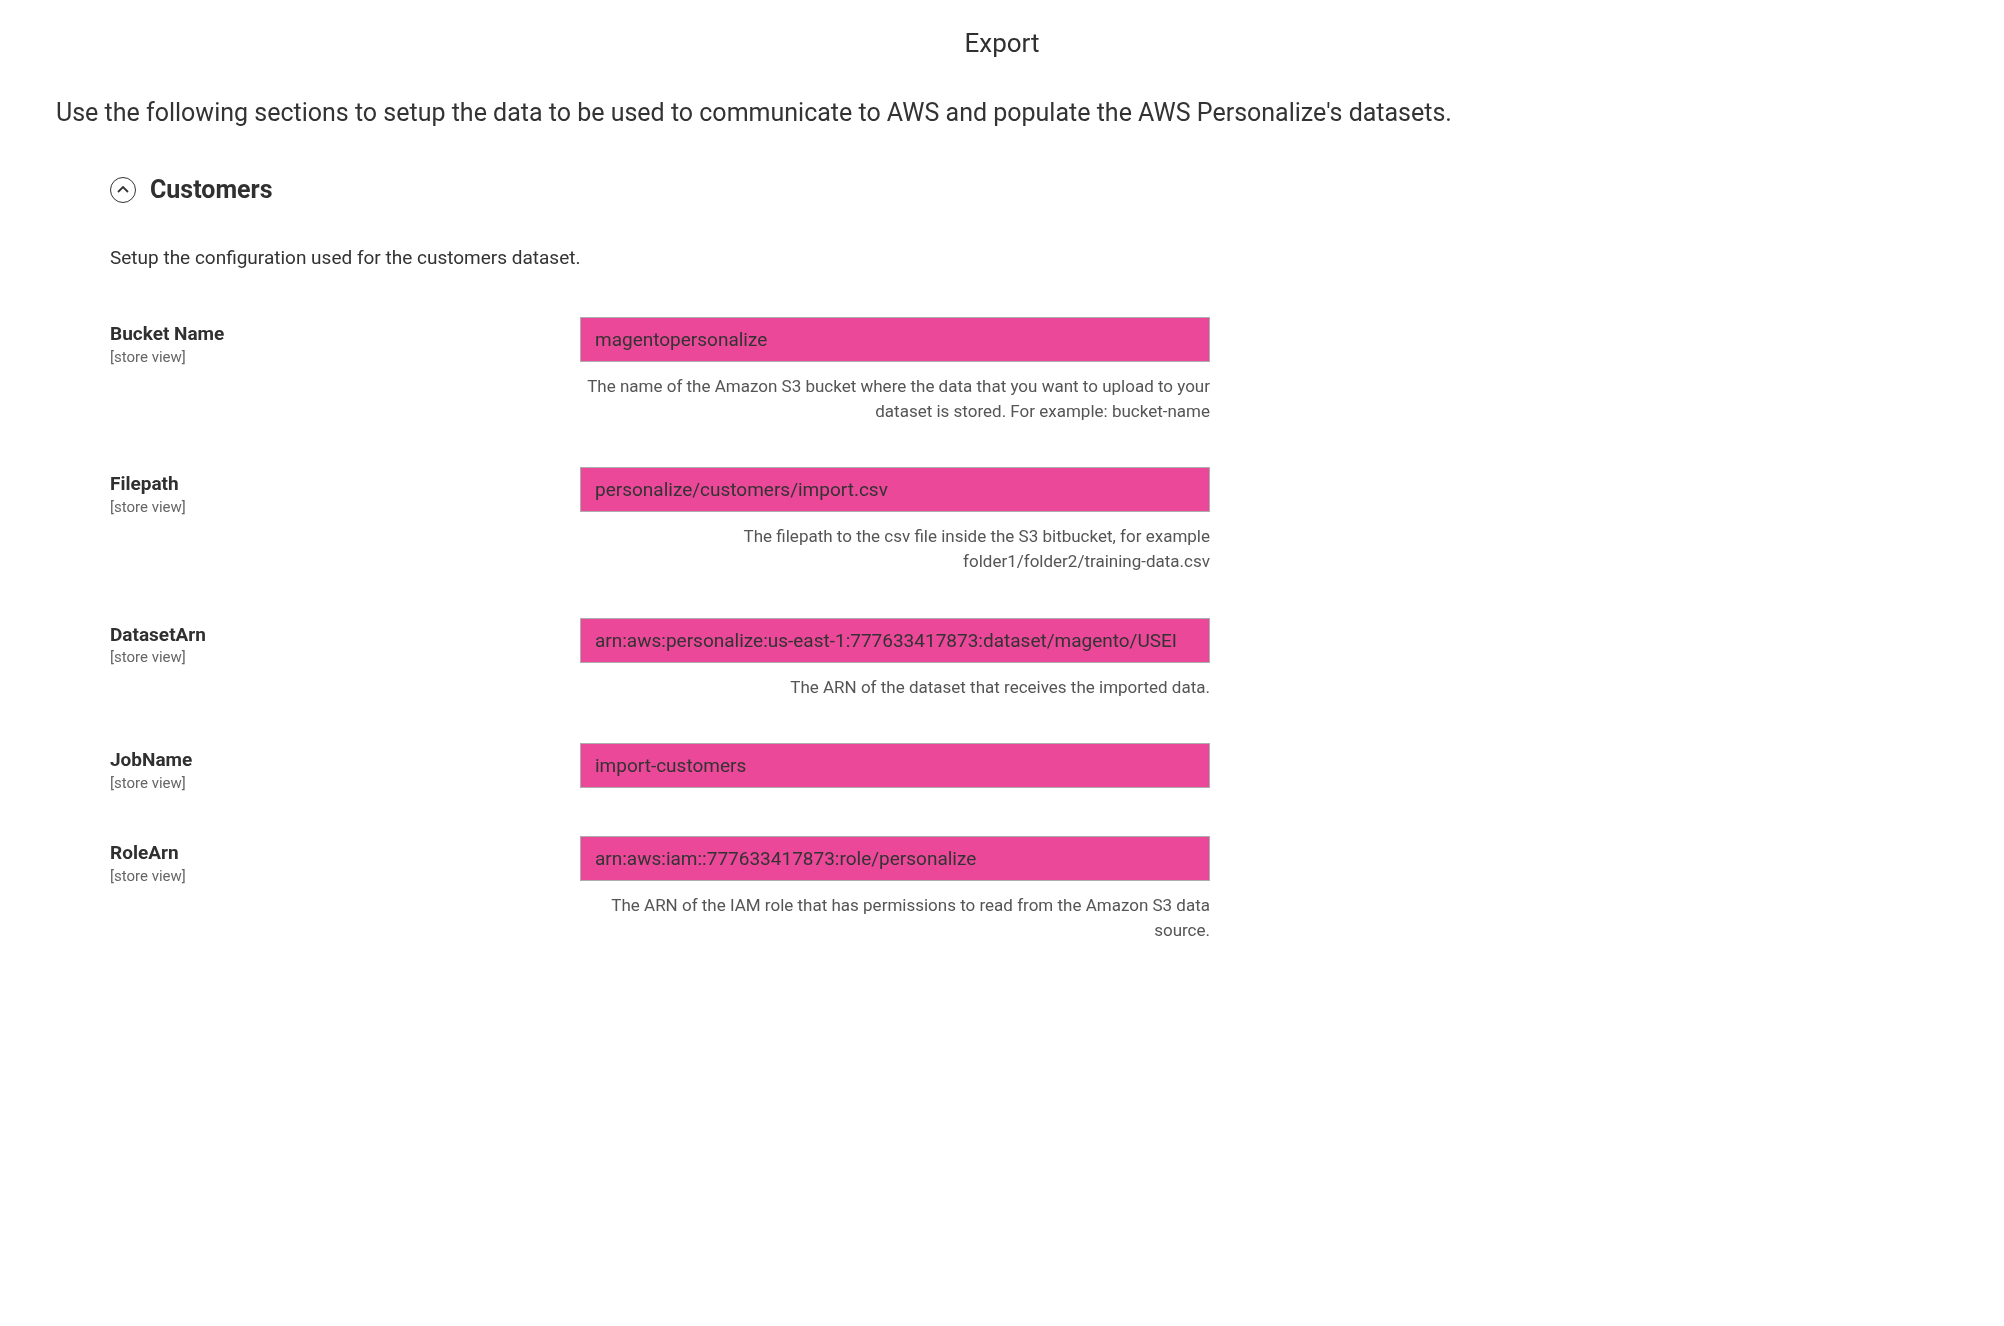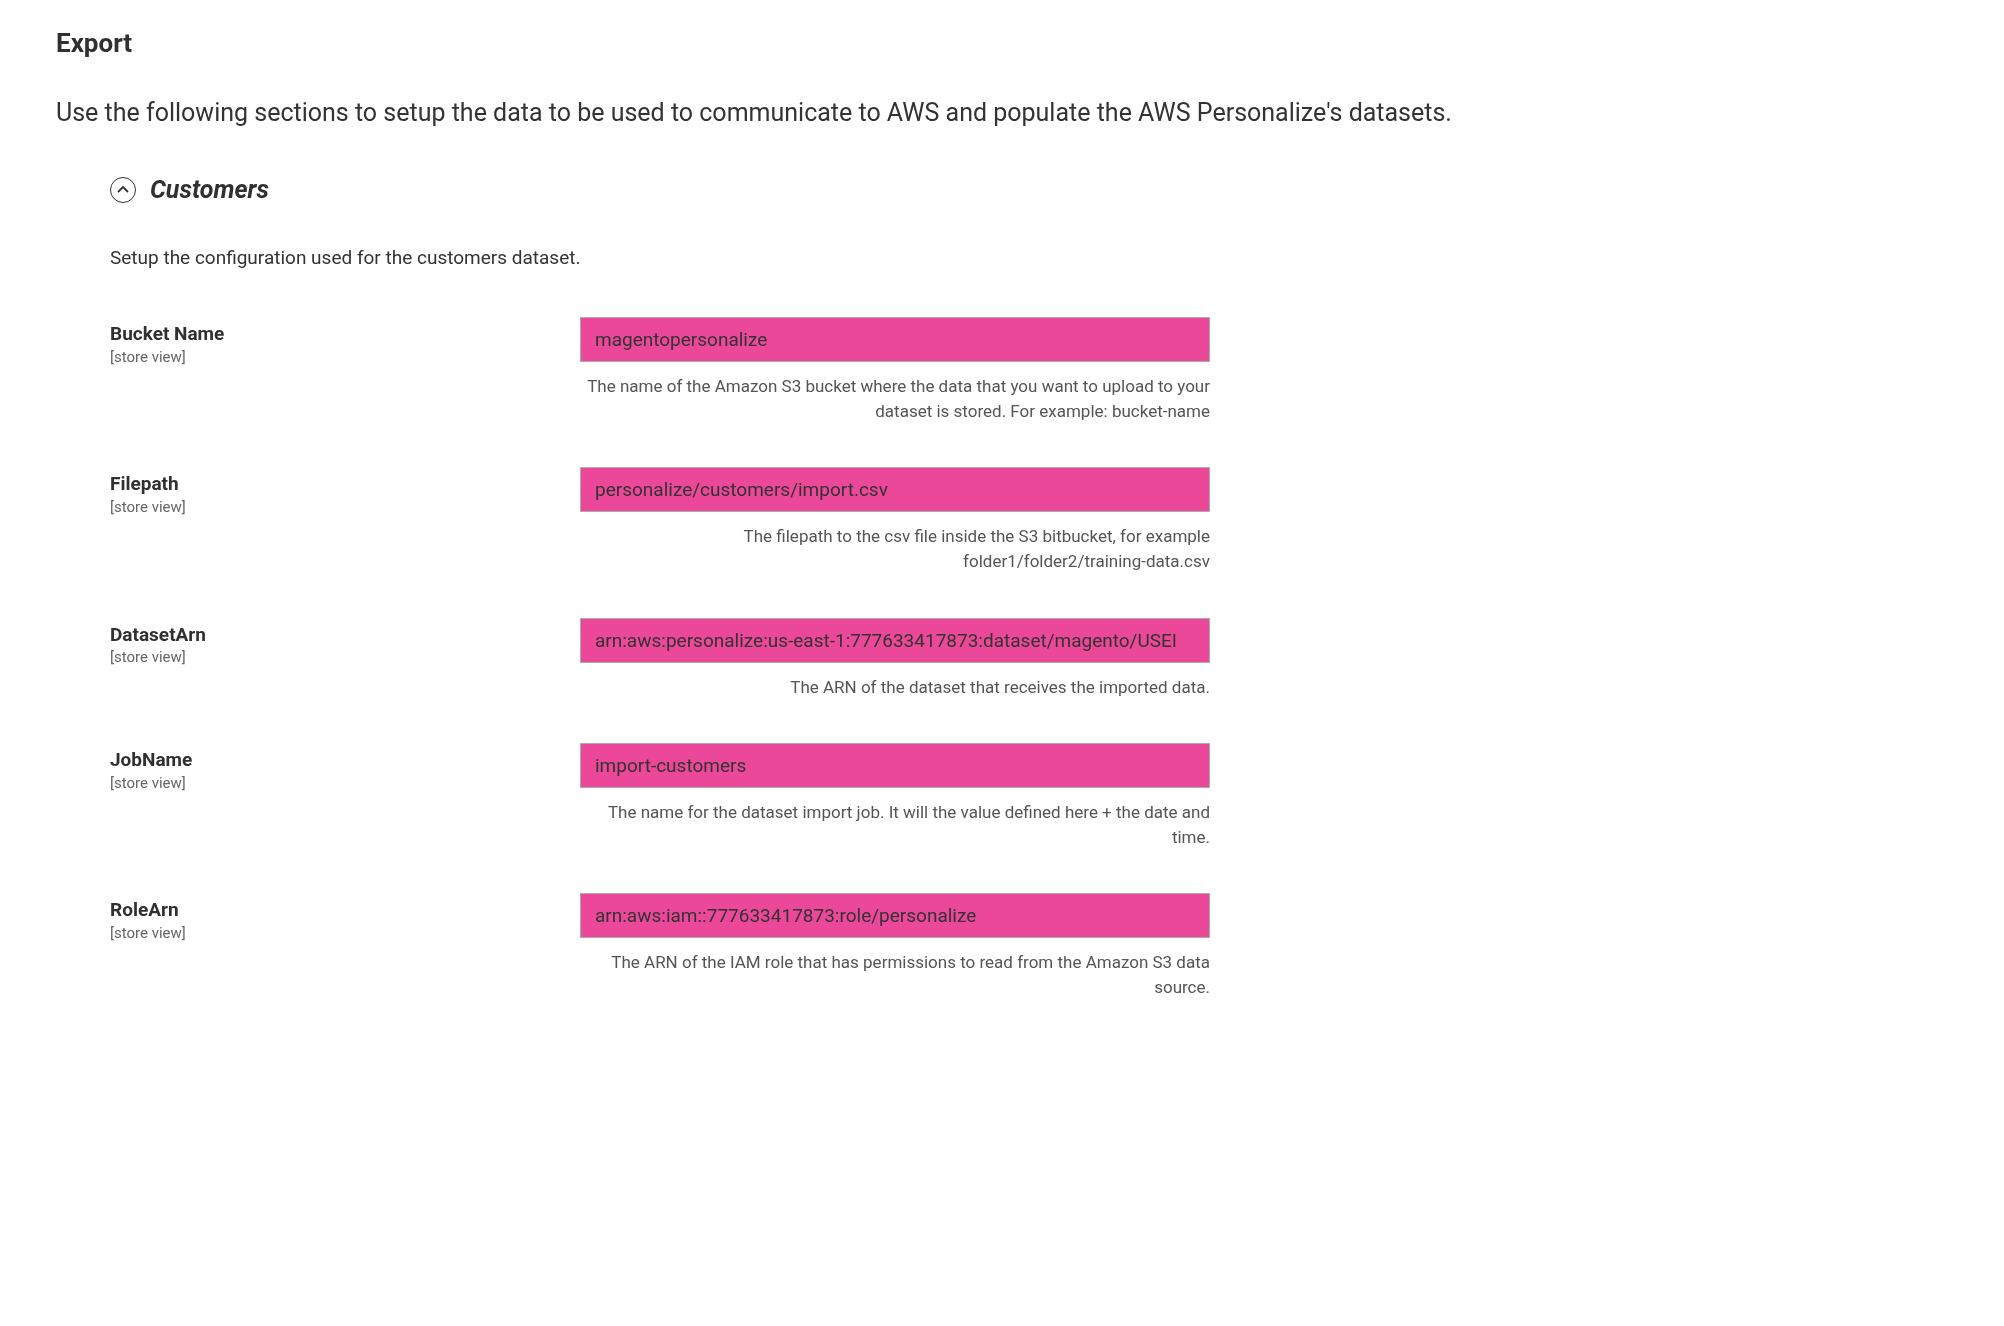--- a/index.html
+++ b/index.html
@@ -8,23 +8,24 @@
       padding: 0;
     }
     body {
       font-family: -apple-system, BlinkMacSystemFont, "Segoe UI", Roboto, Helvetica, Arial, sans-serif;
       background: #fff;
       color: #333;
       padding: 28px 56px;
     }
     .page-title {
       font-size: 26px;
-      font-weight: 700;
+      font-weight: 400;
       color: #303030;
       margin-bottom: 40px;
+      text-align: center;
     }
     .page-description {
       font-size: 25px;
       color: #333;
       margin-bottom: 48px;
     }
     .section {
       padding-left: 54px;
     }
     .section-header {
@@ -45,21 +46,20 @@
       flex-shrink: 0;
     }
     .collapse-icon svg {
       width: 12px;
       height: 8px;
     }
     .section-title {
       font-size: 25px;
       font-weight: 700;
       color: #303030;
-      font-style: italic;
     }
     .section-description {
       font-size: 19px;
       color: #333;
       margin-bottom: 48px;
     }
     .field-row {
       display: flex;
       margin-bottom: 44px;
     }
@@ -156,21 +156,20 @@
     </div>
   </div>
 
   <div class="field-row">
     <div class="field-label-wrap">
       <span class="field-label">JobName</span>
       <span class="field-scope">[store view]</span>
     </div>
     <div class="field-control">
       <input type="text" class="text-input" value="import-customers" style="">
-      <p class="field-help">The name for the dataset import job. It will the value defined here + the date and time.</p>
     </div>
   </div>
 
   <div class="field-row">
     <div class="field-label-wrap">
       <span class="field-label">RoleArn</span>
       <span class="field-scope">[store view]</span>
     </div>
     <div class="field-control">
       <input type="text" class="text-input" value="arn:aws:iam::777633417873:role/personalize" style="">

